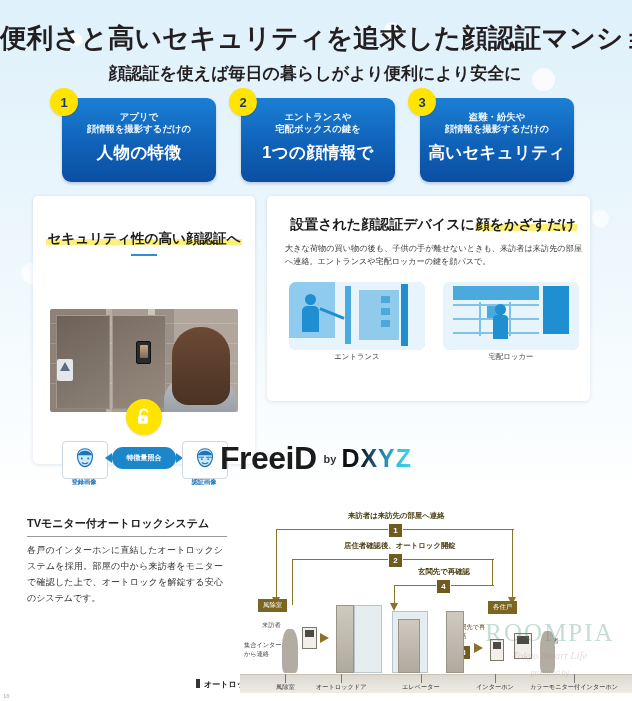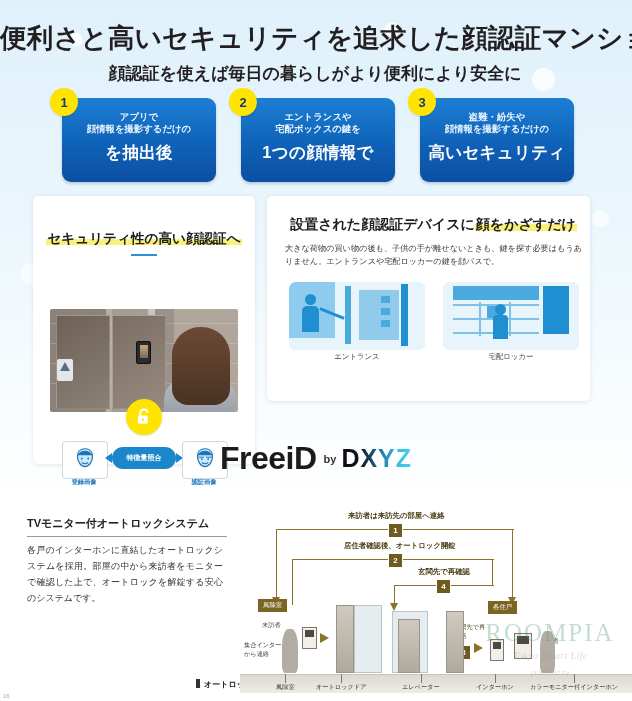--- a/index.html
+++ b/index.html
@@ -288,21 +288,21 @@
     <div class="hero-sub">顔認証を使えば毎日の暮らしがより便利により安全に</div>
 
     <div class="cards">
 
       <div class="card c1">
         <div class="badge">1</div>
         <div class="card-lead">
           <span>アプリで</span><br>
           <span>顔情報を撮影するだけの</span>
         </div>
-        <div class="card-main">を抽出後</div>
+        <div class="card-main">人物の特徴</div>
       </div>
 
       <div class="card c2">
         <div class="badge">2</div>
         <div class="card-lead">
           <span>エントランスや</span><br>
           <span>宅配ボックスの鍵を</span>
         </div>
         <div class="card-main">1つの顔情報で</div>
       </div>
@@ -370,21 +370,21 @@
           </svg>
         </div>
         <div class="face-cap b">認証画像</div>
       </div>
     </div>
 
     <div class="panel panel-r">
       <div class="ph">
         <span>設置された顔認証デバイスに</span><span class="mark">顔をかざすだけ</span>
       </div>
-      <div class="body-txt">大きな荷物の買い物の後も、子供の手が離せないときも、鍵を探す必要はもうありません。エントランスや宅配ロッカーの鍵を顔パスで。</div>
+      <div class="body-txt">大きな荷物の買い物の後も、子供の手が離せないときも、来訪者は来訪先の部屋へ連絡。エントランスや宅配ロッカーの鍵を顔パスで。</div>
 
       <div class="ill-wrap">
         <div class="ill l">
           <div class="ab b4" style="left:0;top:0;width:136px;height:68px;"></div>
           <div class="ab b1" style="left:0;top:0;width:46px;height:56px;"></div>
           <div class="ab b2" style="left:56px;top:4px;width:6px;height:58px;"></div>
           <div class="ab b2" style="left:70px;top:8px;width:40px;height:50px;opacity:.55"></div>
           <div class="ab b3" style="left:112px;top:2px;width:7px;height:62px;"></div>
           <div class="ab b2" style="left:92px;top:14px;width:9px;height:7px;"></div>
           <div class="ab b2" style="left:92px;top:26px;width:9px;height:7px;"></div>

